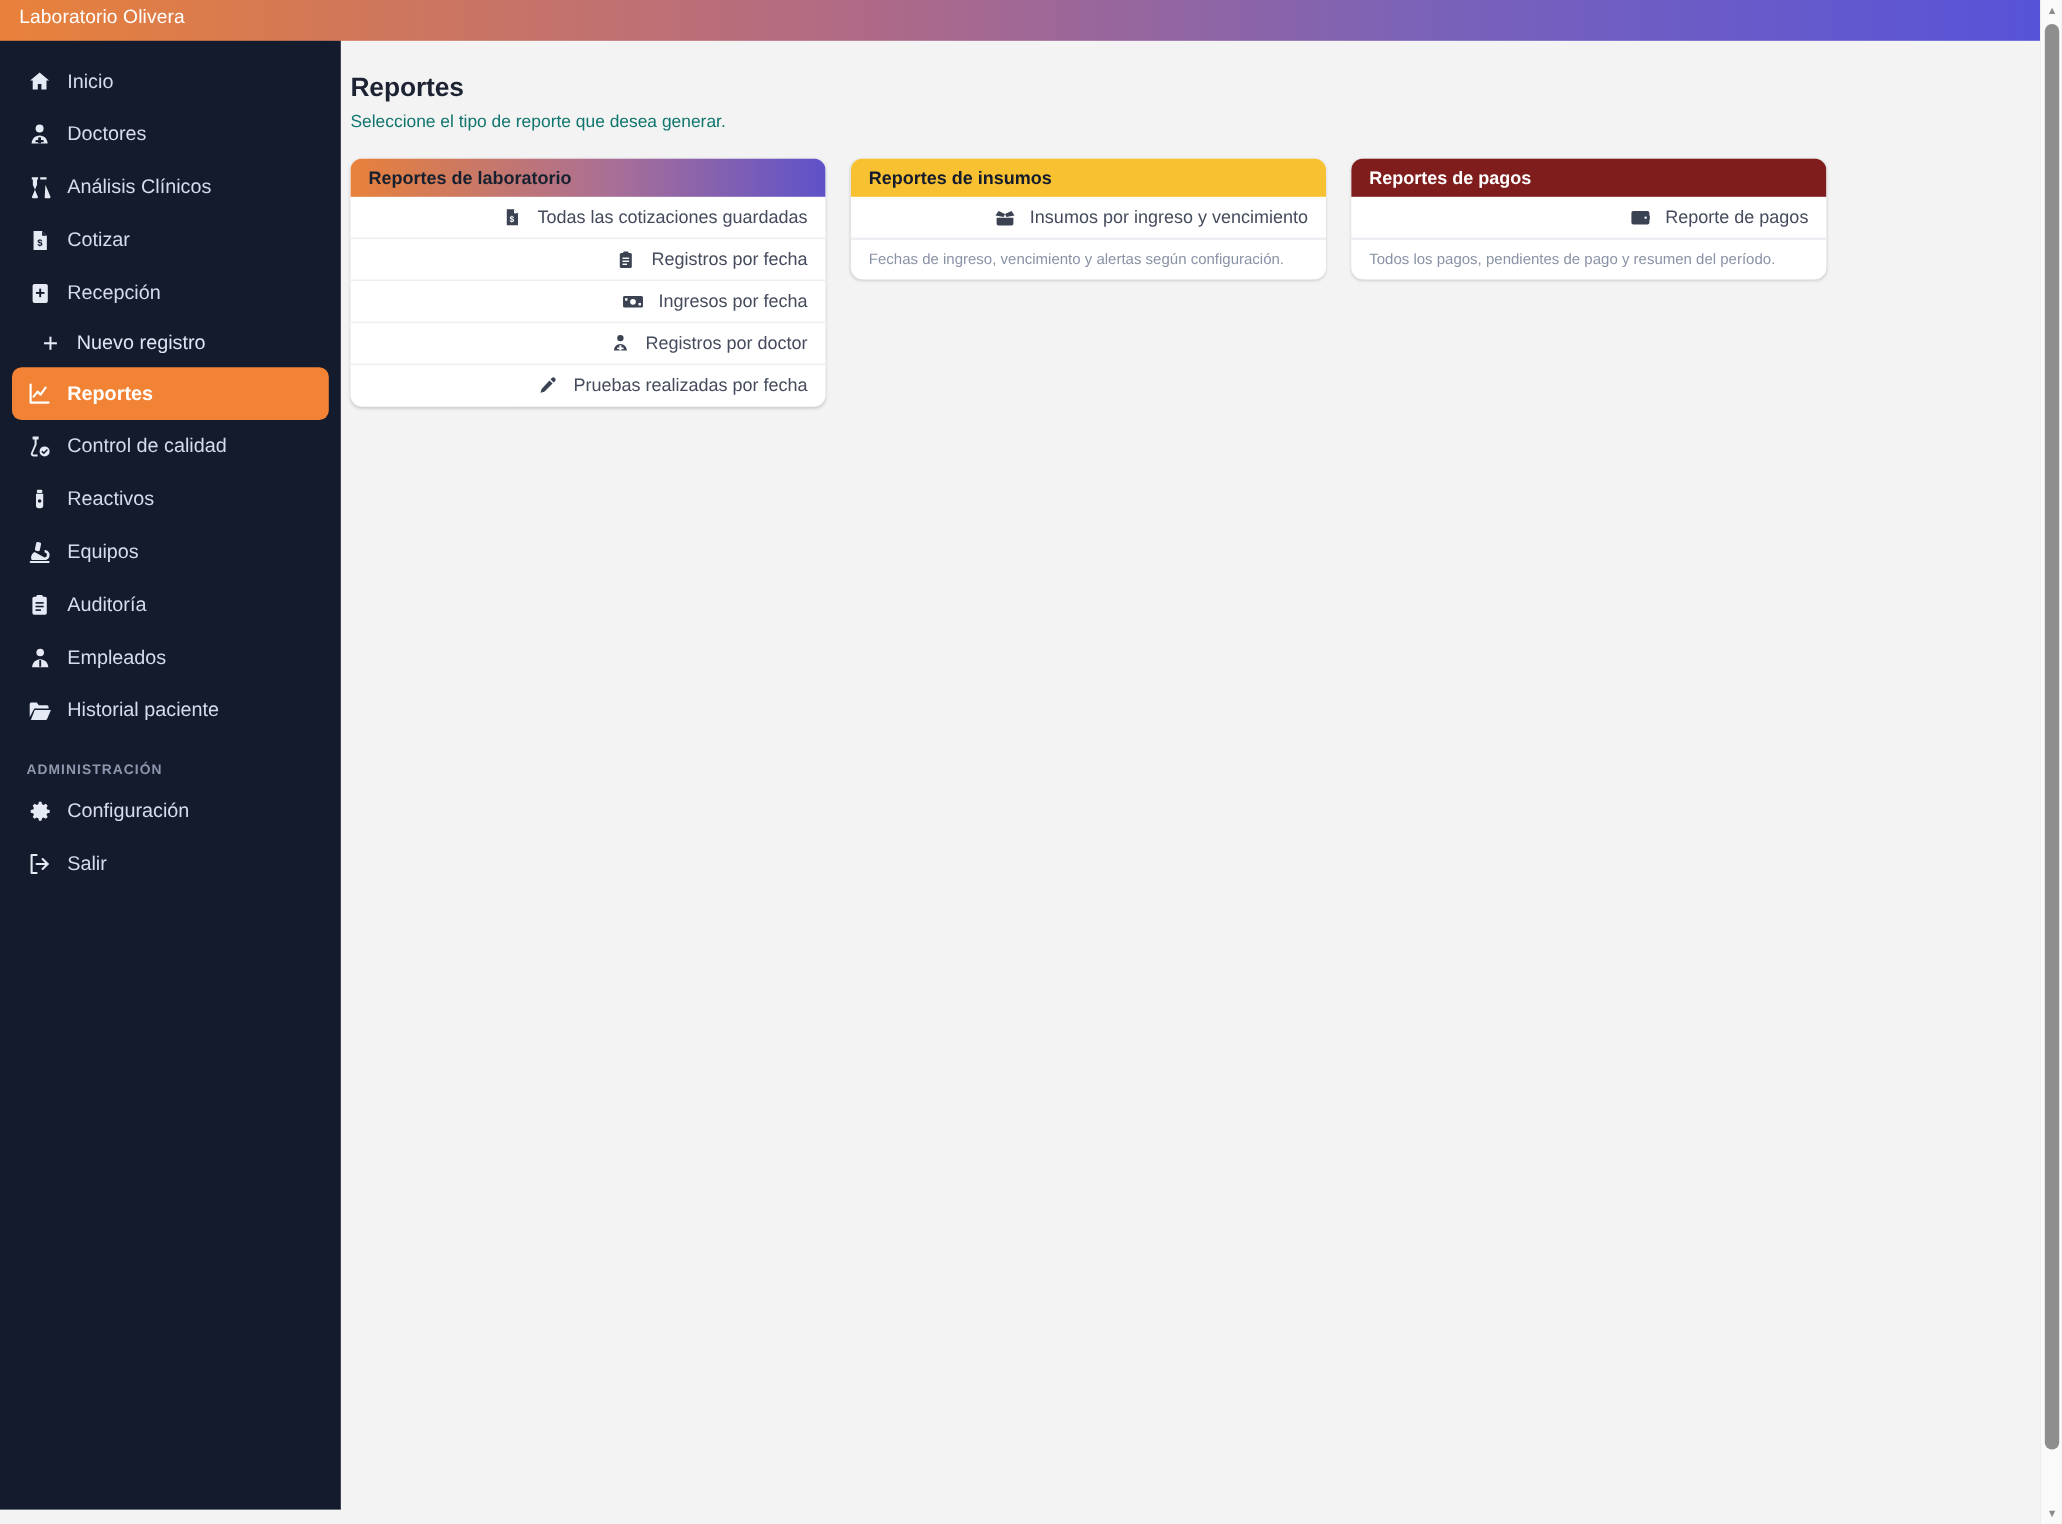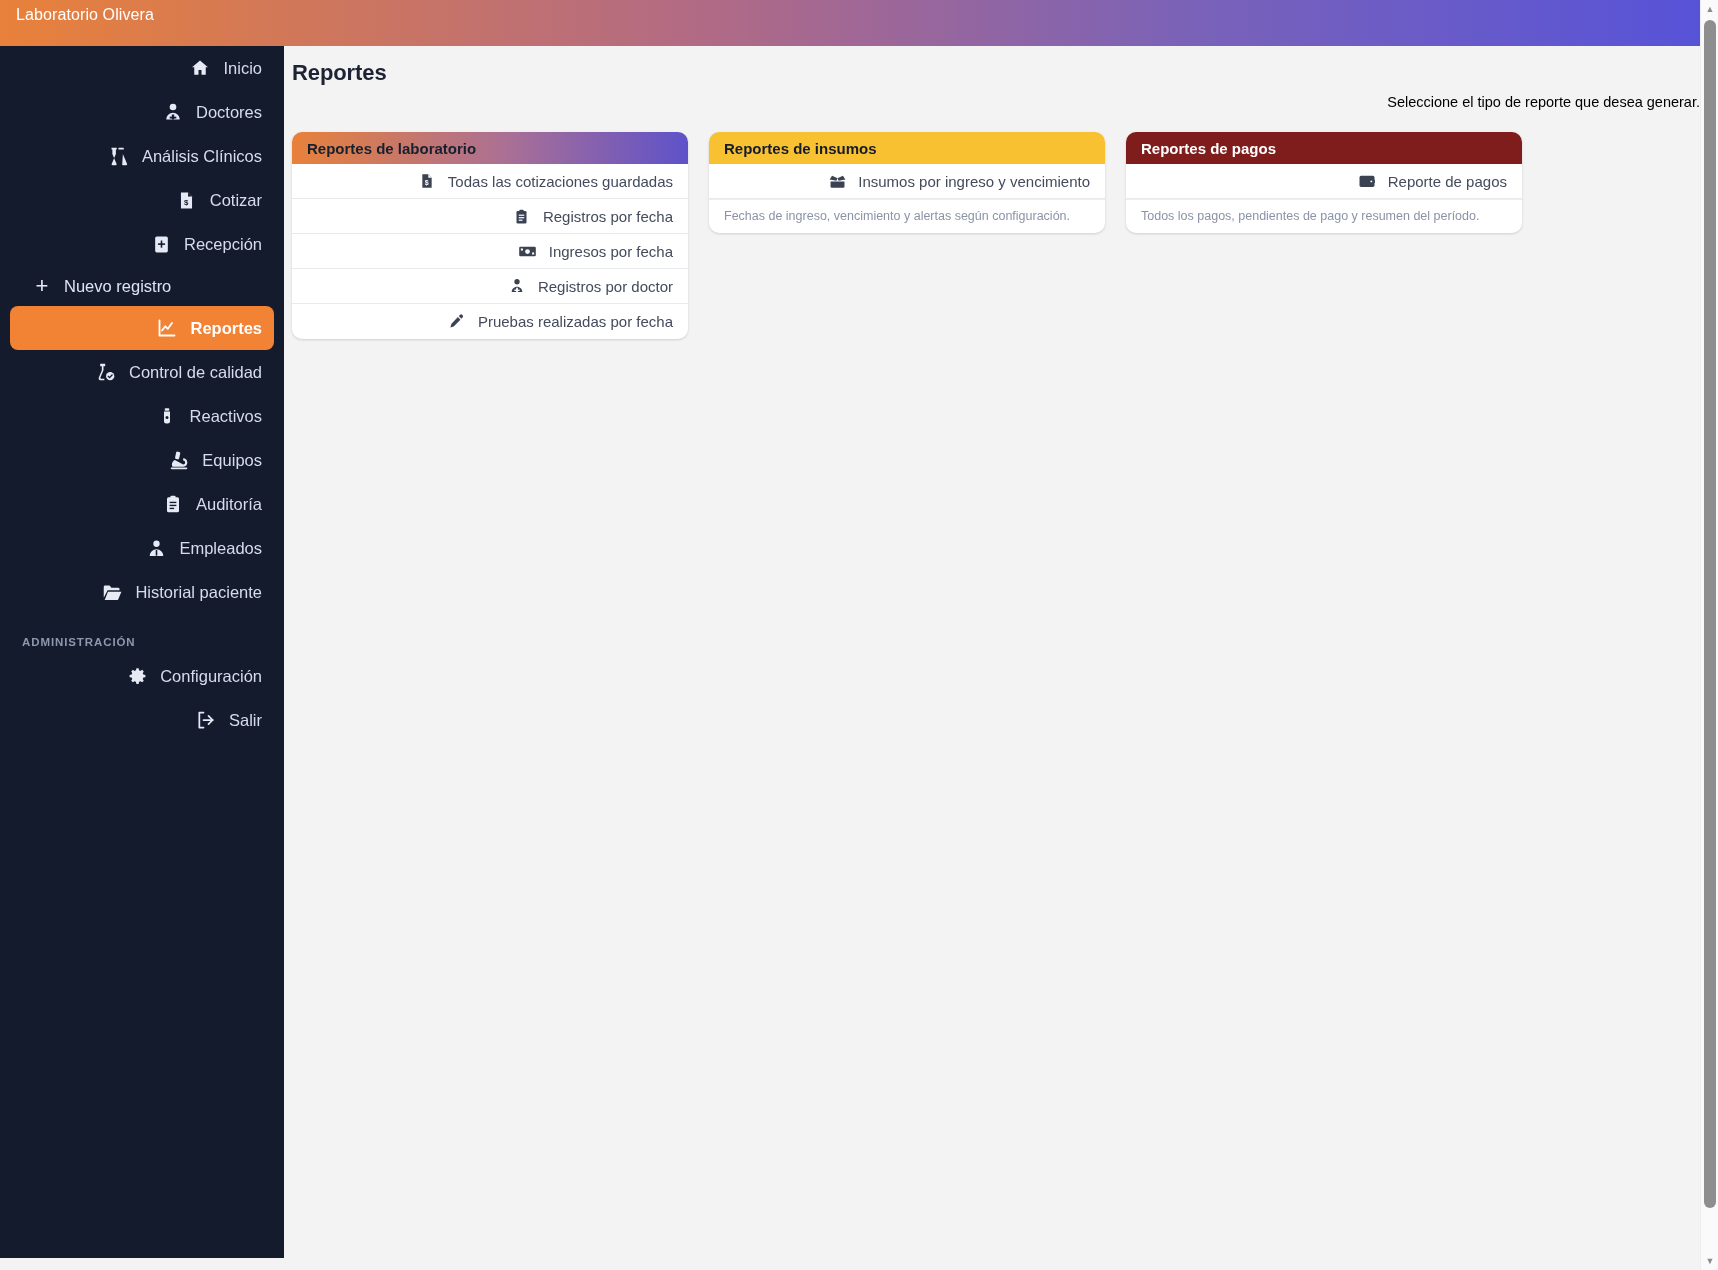--- a/index.html
+++ b/index.html
@@ -18,21 +18,21 @@
     height: 1270px;
     background: #f3f3f3;
     overflow: hidden;
   }
 
   
   .topbar {
     position: absolute;
     top: 0; left: 0;
     width: 1700px;
-    height: 46px;
+    height: 34px;
     background: linear-gradient(90deg, #e8813a 0%, #b06a86 42%, #7a62b8 70%, #5753d8 100%);
     z-index: 30;
   }
   .topbar-title {
     position: absolute;
     left: 16px;
     top: 6px;
     font-size: 16px;
     color: #ffffff;
     letter-spacing: 0.1px;
@@ -56,21 +56,20 @@
     display: flex;
     align-items: center;
     height: 44px;
     margin: 0 10px;
     padding: 0 12px;
     border-radius: 8px;
     color: #d7dcec;
     font-size: 16.5px;
     white-space: nowrap;
     cursor: pointer;
-    justify-content: flex-end;
   }
   .nav-item .ic {
     width: 22px;
     height: 22px;
     flex: 0 0 22px;
     margin-right: 12px;
     display: flex;
     align-items: center;
     justify-content: center;
     color: #e6eaf5;
@@ -132,22 +131,21 @@
   .page-title {
     margin-left: 8px;
     font-size: 22px;
     font-weight: bold;
     color: #1d2333;
     letter-spacing: -0.1px;
   }
   .page-sub {
     margin: 8px 0 0 8px;
     font-size: 14.5px;
-    color: #000000;
-    text-align: right;
+    color: #0f766e;
   }
 
   .cards-row {
     display: flex;
     gap: 21px;
     margin: 22px 0 0 8px;
   }
 
   .card {
     width: 396px;

